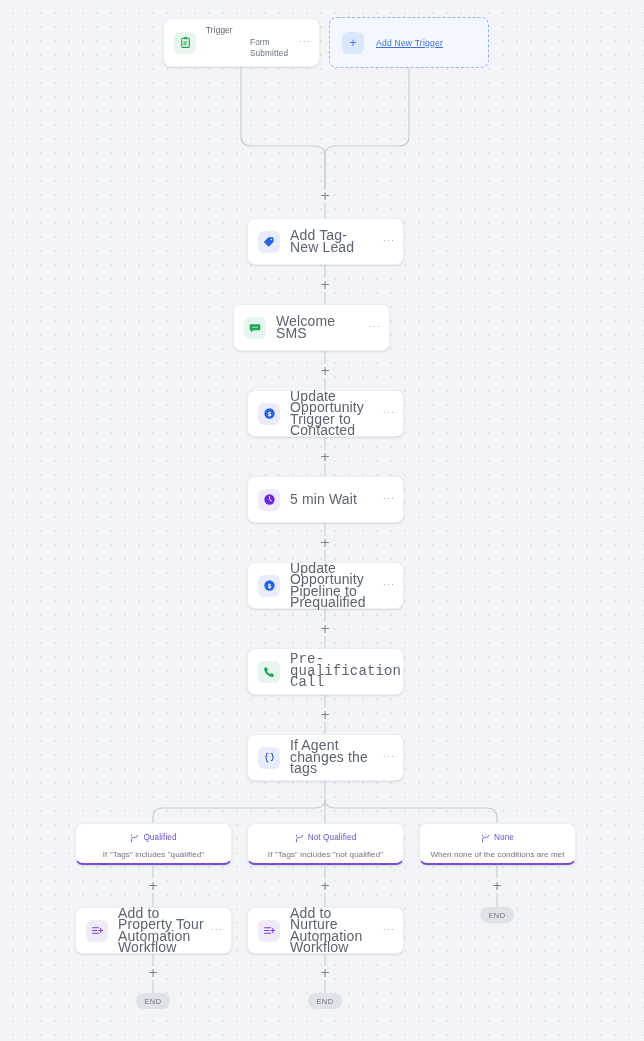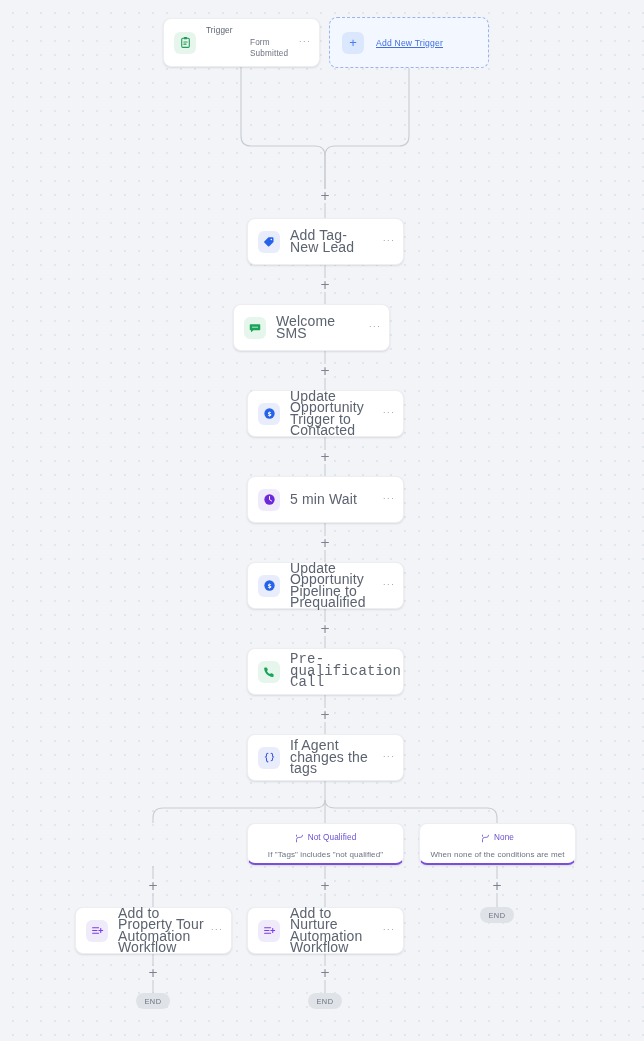--- a/index.html
+++ b/index.html
@@ -342,20 +342,32 @@
         <path d="M9 4c-2 0-2.6 1.2-2.6 2.7v2.1c0 1.4-.8 2.2-2.1 2.2 1.3 0 2.1.8 2.1 2.2v2.1C6.4 18.8 7 20 9 20"></path>
         <path d="M15 4c2 0 2.6 1.2 2.6 2.7v2.1c0 1.4.8 2.2 2.1 2.2-1.3 0-2.1.8-2.1 2.2v2.1c0 1.5-.6 2.7-2.6 2.7"></path>
       </svg>
     </span>
     <span class="txt">
       <span>If Agent changes the tags</span>
     </span>
     <span class="dots">···</span>
   </div>
 
+  <div class="branch" style="left:75px; top:823px;">
+    <span class="head">
+      <span>
+        <svg width="9" height="9" viewBox="0 0 24 24" fill="none" stroke="#6b4fcf" stroke-width="2.2" stroke-linecap="round">
+          <path d="M4 21V15a6 6 0 0 1 6-6h4a6 6 0 0 0 6-6V3"></path>
+          <path d="M4 3v3"></path>
+        </svg>
+      </span>
+      <span class="name">Qualified</span>
+    </span>
+    <span class="cond">If "Tags" includes "qualified"</span>
+  </div>
 
   <div class="branch" style="left:247px; top:823px;">
     <span class="head">
       <span>
         <svg width="9" height="9" viewBox="0 0 24 24" fill="none" stroke="#6b4fcf" stroke-width="2.2" stroke-linecap="round">
           <path d="M4 21V15a6 6 0 0 1 6-6h4a6 6 0 0 0 6-6V3"></path>
           <path d="M4 3v3"></path>
         </svg>
       </span>
       <span class="name">Not Qualified</span>

